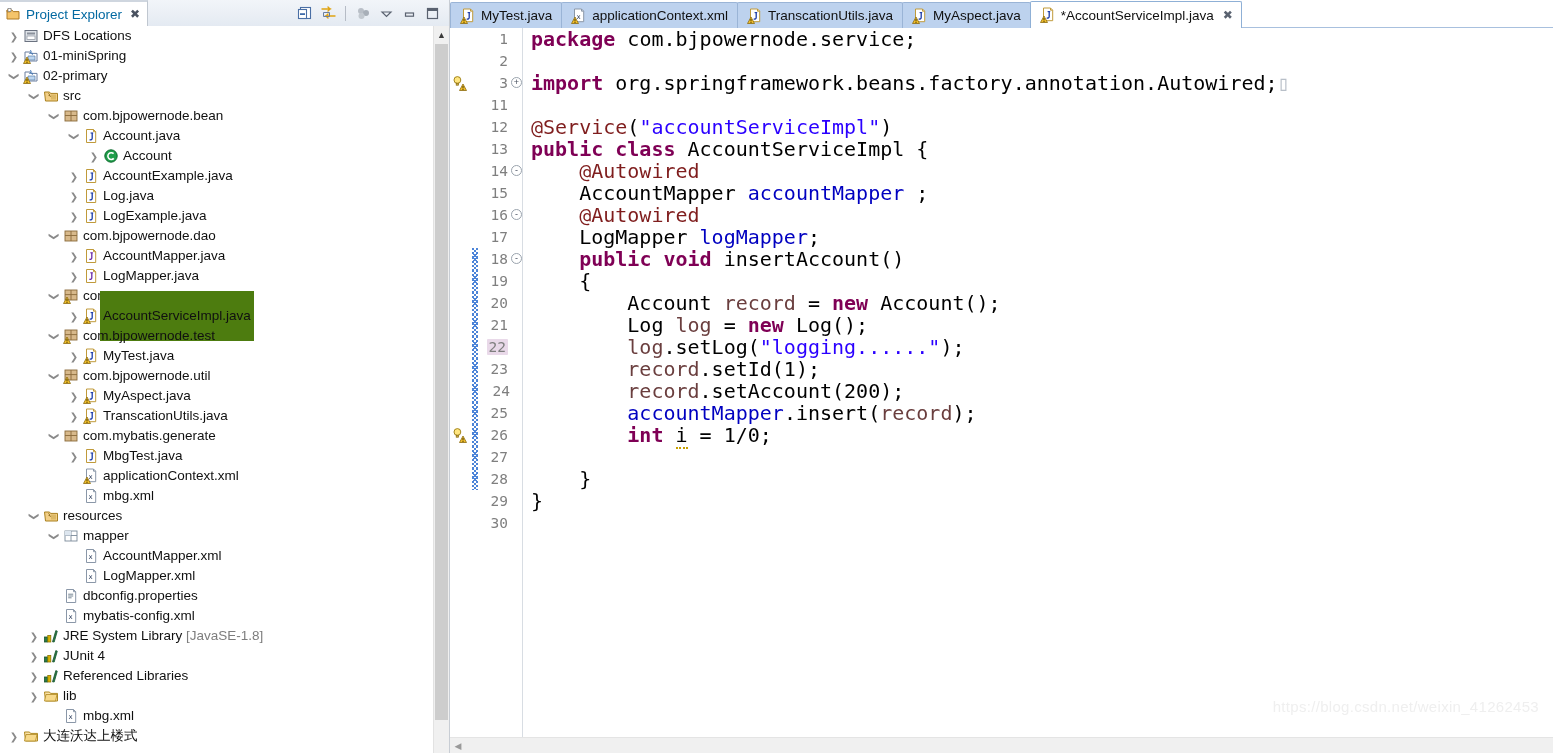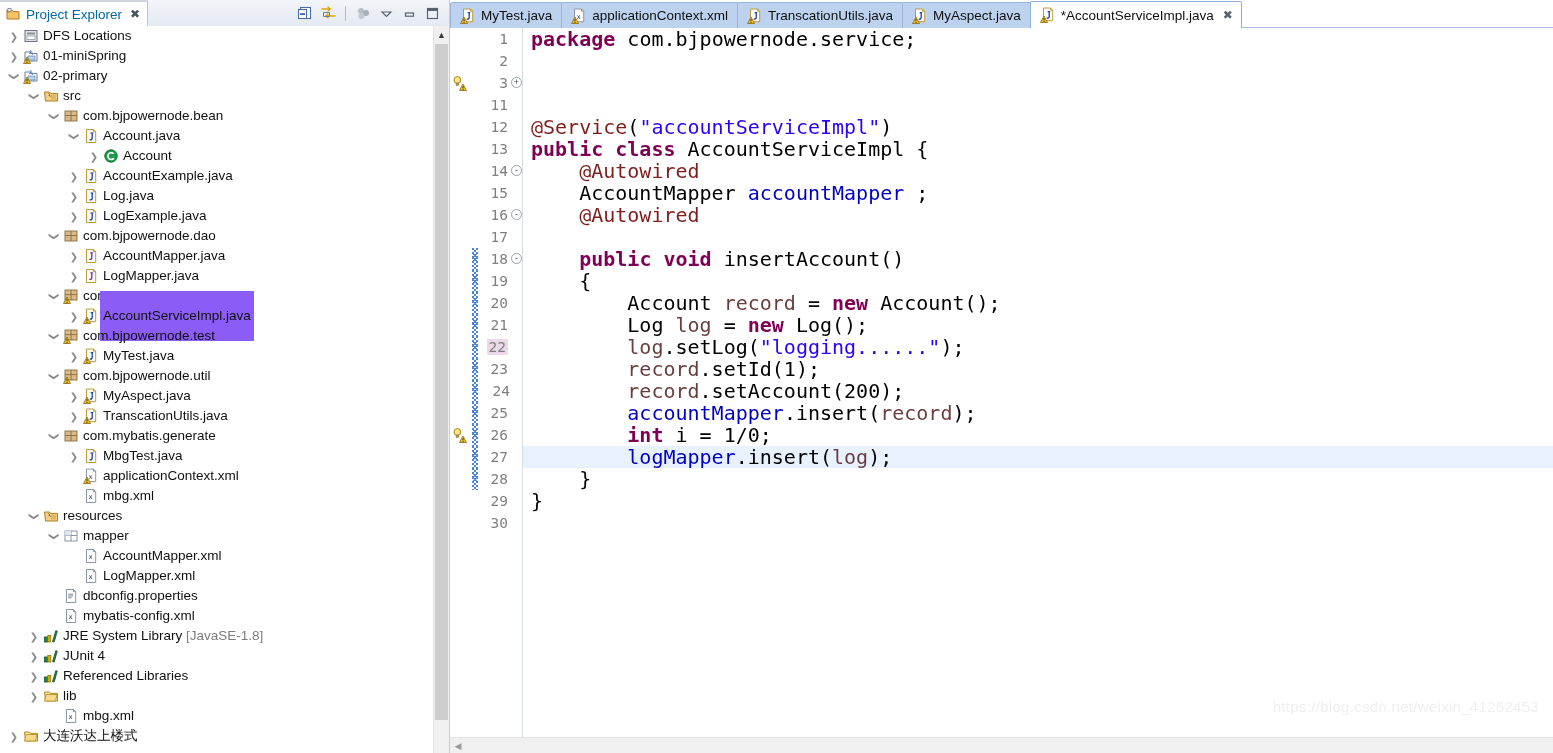--- a/index.html
+++ b/index.html
@@ -47,21 +47,21 @@
   .tb-sep { width: 1px; height: 15px; background: #b6bcc6; margin: 0 4px; }
 
   #tree-wrap { flex: 1; position: relative; overflow: hidden; background: #ffffff; }
   #tree { position: absolute; left: 0; top: 0; right: 16px; top: 0; }
 
   .row {
     height: 20px; display: flex; align-items: center;
     white-space: nowrap; font-size: 13.5px; color: #101010;
     padding-right: 4px;
   }
-  .row.sel .rlabel { background: #8b5cf6; padding: 16px 3px; margin-left: -3px; }
+  .row.sel .rlabel { background: #4d7c0f; padding: 16px 3px; margin-left: -3px; }
   .twisty {
     width: 16px; min-width: 16px; display: flex; align-items: center; justify-content: center;
     color: #8a8a8a; font-size: 10px;
   }
   .twisty.none { color: transparent; }
   .ricon { width: 18px; min-width: 18px; display: flex; align-items: center; justify-content: center; margin-right: 3px; }
   .rlabel { line-height: 18px; }
   .rsub { color: #7d7d7d; }
 
   
@@ -823,36 +823,37 @@
         </div>
       <div id="fold-col">
           <div class="fold" style="top: 49px;">+</div>
           <div class="fold" style="top: 137px;">-</div>
           <div class="fold" style="top: 181px;">-</div>
           <div class="fold" style="top: 225px;">-</div>
         </div>
       <div id="code-col">
           <div class="codeline" style="position: absolute; top: 0px; left: 0px; right: 0px;"><span class="k">package</span><span> com.bjpowernode.service;</span></div>
           <div class="codeline" style="position: absolute; top: 22px; left: 0px; right: 0px;">&nbsp;</div>
+          <div class="codeline" style="position: absolute; top: 44px; left: 0px; right: 0px;"><span class="k">import</span><span> org.springframework.beans.factory.annotation.Autowired;</span><span style="color: rgb(184, 191, 200);">▯</span></div>
           <div class="codeline" style="position: absolute; top: 66px; left: 0px; right: 0px;">&nbsp;</div>
           <div class="codeline" style="position: absolute; top: 88px; left: 0px; right: 0px;"><span class="a">@Service</span><span>(</span><span class="s">"accountServiceImpl"</span><span>)</span></div>
           <div class="codeline" style="position: absolute; top: 110px; left: 0px; right: 0px;"><span class="k">public class</span><span> AccountServiceImpl {</span></div>
           <div class="codeline" style="position: absolute; top: 132px; left: 0px; right: 0px;"><span class="a">    @Autowired</span></div>
           <div class="codeline" style="position: absolute; top: 154px; left: 0px; right: 0px;"><span>    AccountMapper </span><span class="f">accountMapper</span><span> ;</span></div>
           <div class="codeline" style="position: absolute; top: 176px; left: 0px; right: 0px;"><span class="a">    @Autowired</span></div>
+          <div class="codeline" style="position: absolute; top: 198px; left: 0px; right: 0px;"><span>    LogMapper </span><span class="f">logMapper</span><span>;</span></div>
           <div class="codeline" style="position: absolute; top: 220px; left: 0px; right: 0px;"><span>    </span><span class="k">public void</span><span> insertAccount()</span></div>
           <div class="codeline" style="position: absolute; top: 242px; left: 0px; right: 0px;"><span>    {</span></div>
           <div class="codeline" style="position: absolute; top: 264px; left: 0px; right: 0px;"><span>        Account </span><span class="p">record</span><span> = </span><span class="k">new</span><span> Account();</span></div>
           <div class="codeline" style="position: absolute; top: 286px; left: 0px; right: 0px;"><span>        Log </span><span class="p">log</span><span> = </span><span class="k">new</span><span> Log();</span></div>
           <div class="codeline" style="position: absolute; top: 308px; left: 0px; right: 0px;"><span>        </span><span class="p">log</span><span>.setLog(</span><span class="s">"logging......"</span><span>);</span></div>
           <div class="codeline" style="position: absolute; top: 330px; left: 0px; right: 0px;"><span>        </span><span class="p">record</span><span>.setId(1);</span></div>
           <div class="codeline" style="position: absolute; top: 352px; left: 0px; right: 0px;"><span>        </span><span class="p">record</span><span>.setAccount(200);</span></div>
           <div class="codeline" style="position: absolute; top: 374px; left: 0px; right: 0px;"><span>        </span><span class="f">accountMapper</span><span>.insert(</span><span class="p">record</span><span>);</span></div>
           <div class="codeline" style="position: absolute; top: 396px; left: 0px; right: 0px;"><span>        </span><span class="k">int</span><span> </span><span class="warnu">i</span><span> = 1/0;</span></div>
-          <div class="codeline cur" style="position: absolute; top: 418px; left: 0px; right: 0px;"><span>        </span><span class="f">logMapper</span><span>.insert(</span><span class="p">log</span><span>);</span></div>
           <div class="codeline" style="position: absolute; top: 440px; left: 0px; right: 0px;"><span>    }</span></div>
           <div class="codeline" style="position: absolute; top: 462px; left: 0px; right: 0px;"><span>}</span></div>
           <div class="codeline" style="position: absolute; top: 484px; left: 0px; right: 0px;">&nbsp;</div>
         </div>
       <div id="watermark">https://blog.csdn.net/weixin_41262453</div>
     </div>
 
     <div id="hscroll">
       <div class="sb-left">◀</div>
     </div>

